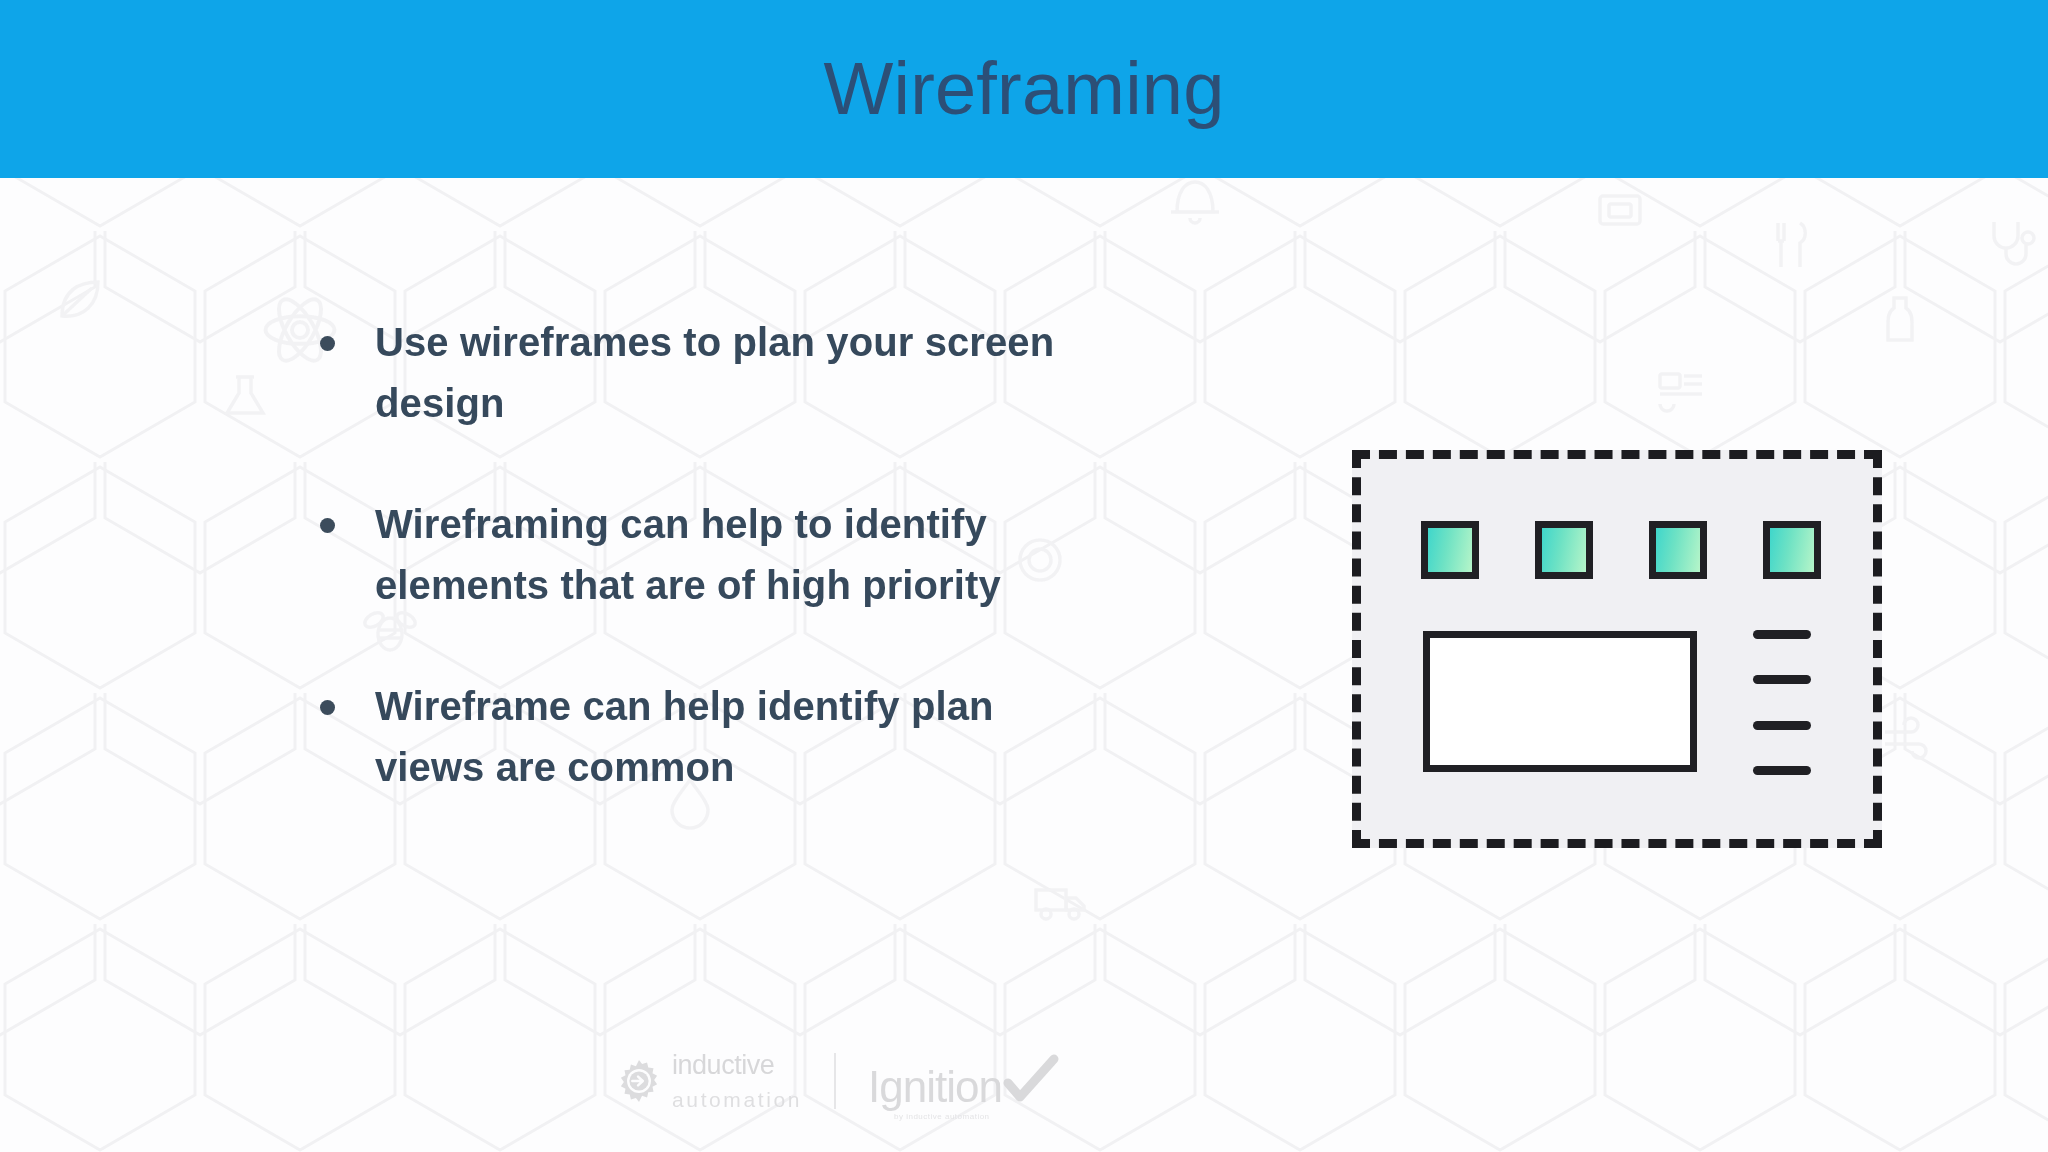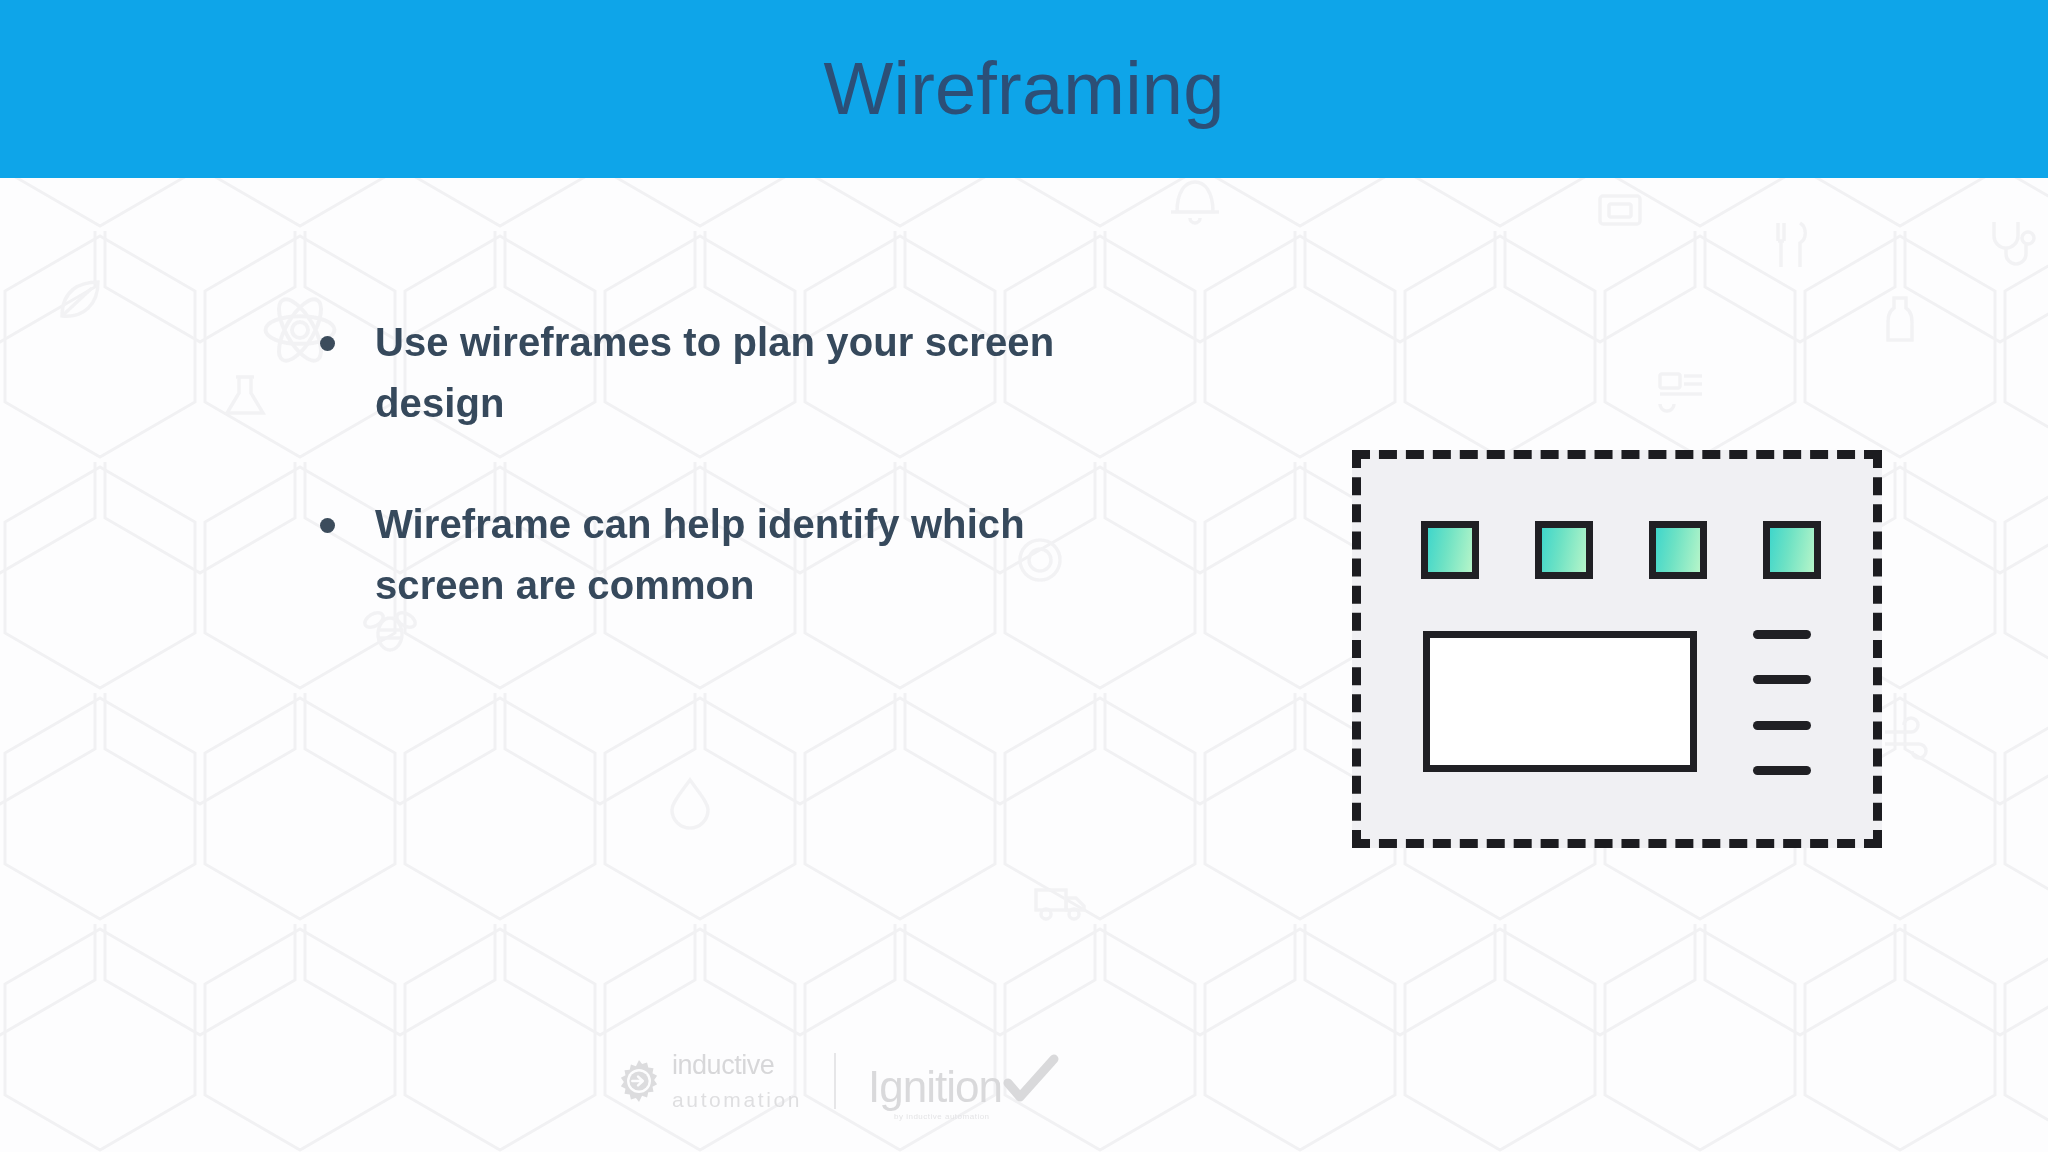--- a/index.html
+++ b/index.html
@@ -313,21 +313,25 @@
     <div class="slide-title">Wireframing</div>
   </div>
 
   <div class="bullets">
     <div class="bullet-item">
       <span class="bullet-dot"></span>
       <span>Use wireframes to plan your screen design</span>
     </div>
     <div class="bullet-item">
       <span class="bullet-dot"></span>
-      <span>Wireframe can help identify which screen are common</span>
+      <span>Wireframing can help to identify elements that are of high priority</span>
+    </div>
+    <div class="bullet-item">
+      <span class="bullet-dot"></span>
+      <span>Wireframe can help identify plan views are common</span>
     </div>
   </div>
 
   <div class="wireframe">
     <div class="wf-dashed"></div>
     <div class="wf-squares">
       <div class="wf-square"></div>
       <div class="wf-square"></div>
       <div class="wf-square"></div>
       <div class="wf-square"></div>

